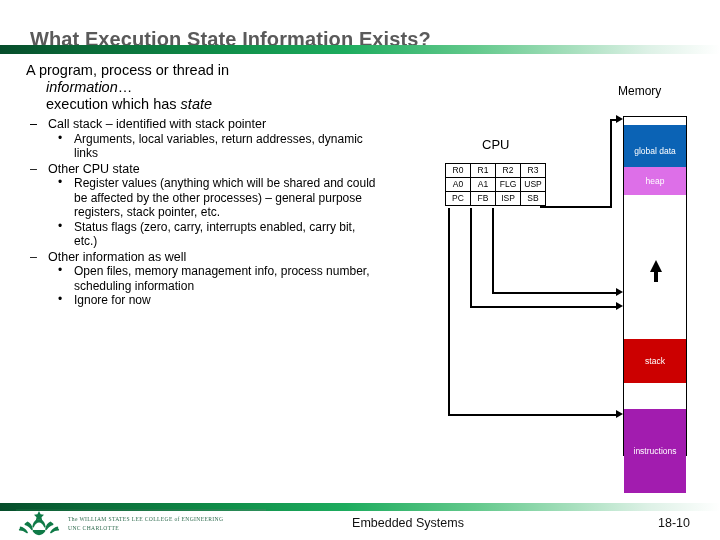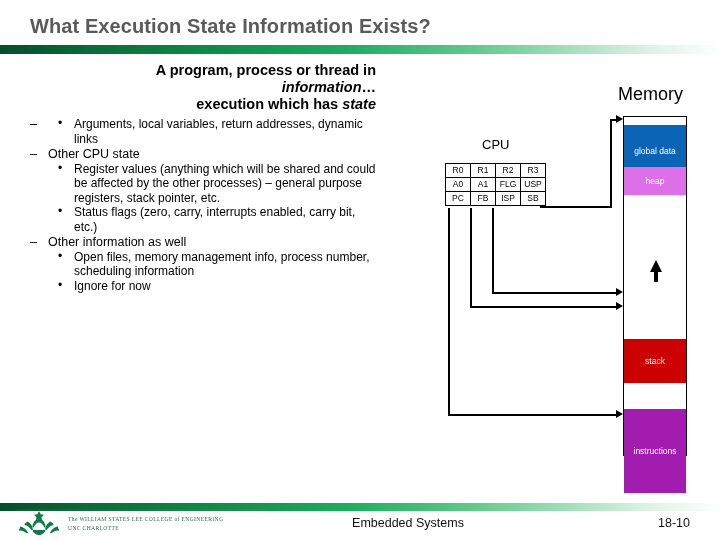--- a/index.html
+++ b/index.html
@@ -13,21 +13,21 @@
     position: relative;
     overflow: hidden;
     font-family: "Liberation Sans", sans-serif;
     color: #000000;
   }
 
   
   #slide-title {
     position: absolute;
     left: 30px;
-    top: 15px;
+    top: 28px;
     font-size: 20px;
     font-weight: bold;
     color: #5a5a5a;
     letter-spacing: 0.1px;
     white-space: nowrap;
   }
 
   
   .rule-green {
     position: absolute;
@@ -49,24 +49,23 @@
 
   
   #body-col {
     position: absolute;
     left: 26px;
     top: 62px;
     width: 350px;
   }
   .lead {
     font-size: 14.5px;
-    font-weight: bold;
+    font-weight: normal;
     line-height: 17px;
     margin: 0 0 4px 0;
-    text-align: right;
   }
   .lead .l2 { display: block; padding-left: 20px; }
   .lead i { font-style: italic; }
 
   ul.lvl1 {
     list-style: none;
     margin: 0;
     padding: 0;
   }
   ul.lvl1 > li {
@@ -131,21 +130,21 @@
     font-size: 8.5px;
     font-family: "Liberation Sans", sans-serif;
     padding: 0 1px;
     line-height: 13px;
   }
 
   #mem-label {
     position: absolute;
     left: 188px;
     top: 6px;
-    font-size: 18px;
+    font-size: 12px;
     white-space: nowrap;
   }
   #mem-addr-top {
     position: absolute;
     left: 193px;
     top: 24px;
     font-size: 9.5px;
     letter-spacing: 0.6px;
     white-space: nowrap;
     margin-top: 48px;
@@ -286,20 +285,21 @@
     <span class="l2"><i>information</i><span>…</span></span>
     <span class="l2"><span>execution which has </span><i>state</i></span>
   </p>
 
   <ul class="lvl1">
     <li>
       <span class="dash">–</span>
     </li>
     <li>
       <span class="dash">–</span>
+      <span>Call stack – identified with stack pointer</span>
       <ul class="lvl2">
         <li>
           <span class="dot">•</span>
           <span>Arguments, local variables, return addresses, dynamic links</span>
         </li>
       </ul>
     </li>
     <li>
       <span class="dash">–</span>
       <span>Other CPU state</span>

